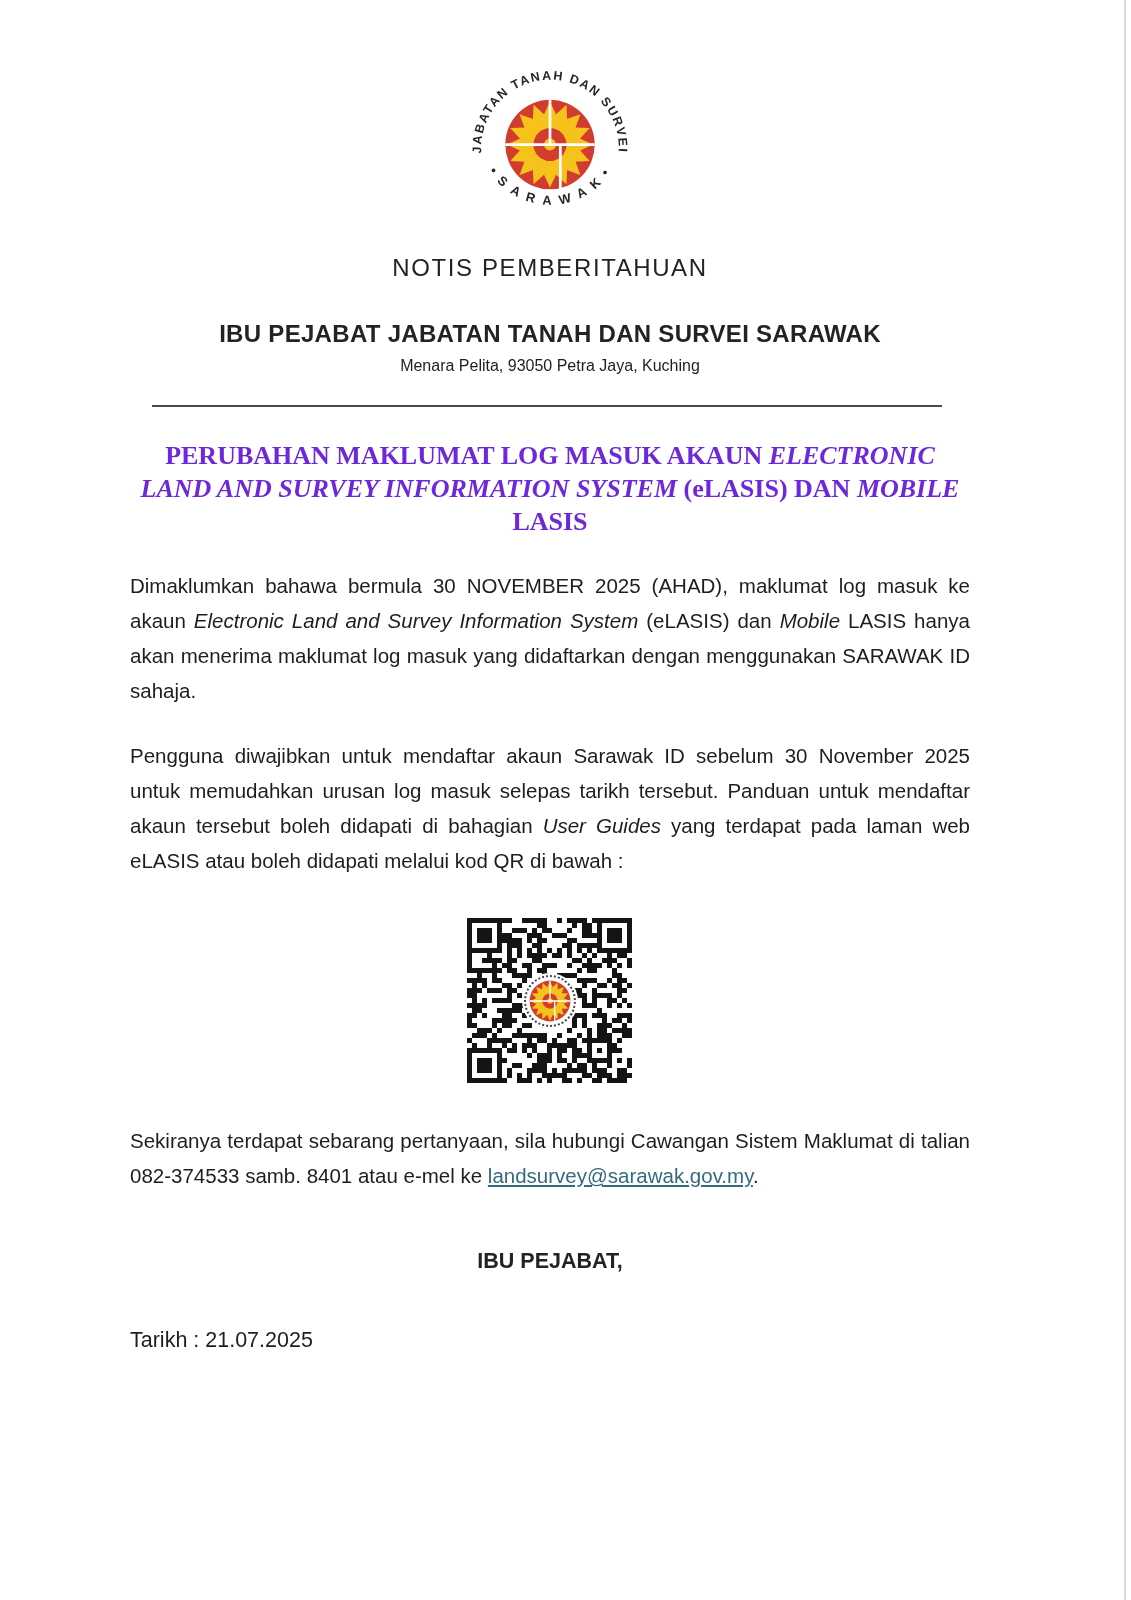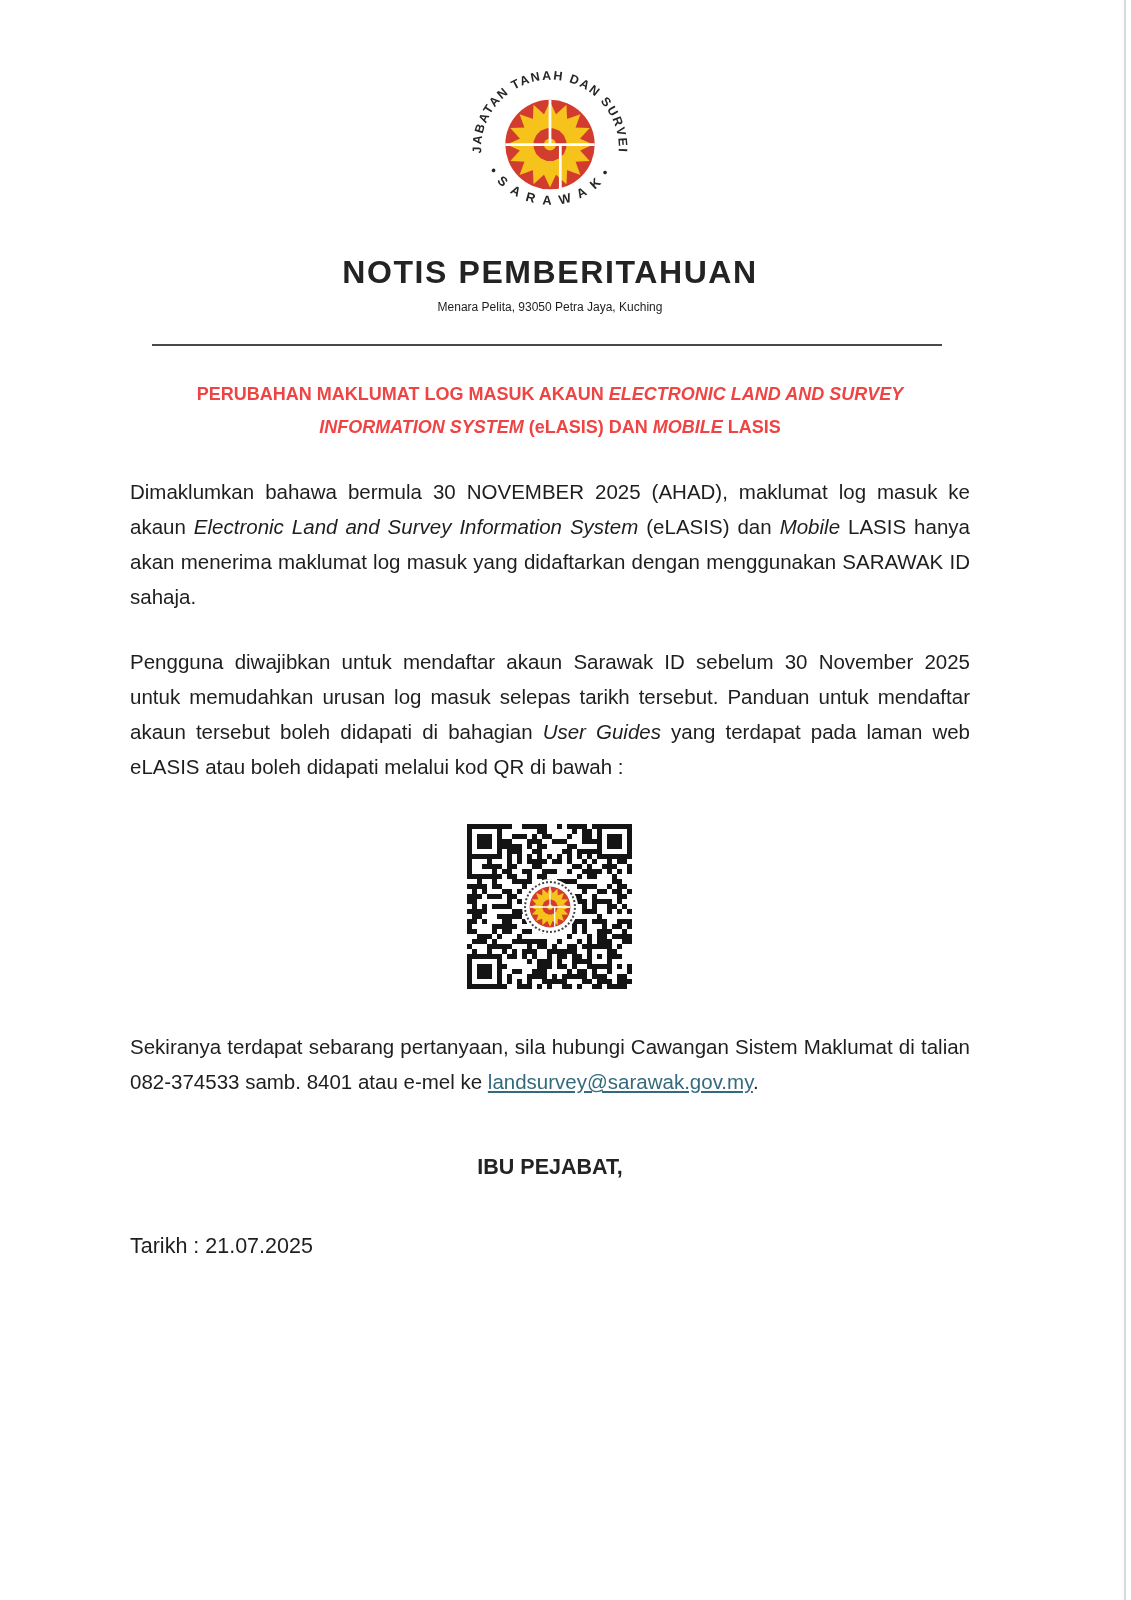--- a/index.html
+++ b/index.html
@@ -23,34 +23,34 @@
     background:#ccd2d0;opacity:.8;
   }
   .content{padding:0 161px 0 130px;}
 
   .logo-row{display:flex;justify-content:center;margin-top:56px;}
   .logo-row svg{display:block;}
   .arc-text{font-family:"Liberation Sans",sans-serif;font-weight:bold;fill:#262626;}
 
   h1.notice-title{
     margin:26px 0 0;text-align:center;
-    font-size:32px;font-weight:bold;letter-spacing:1.6px;color:#232324;
+    font-size:24px;font-weight:normal;letter-spacing:1.6px;color:#232324;
   }
   h2.org-name{
     margin:38px 0 0;text-align:center;
     font-size:24px;font-weight:bold;letter-spacing:.3px;color:#232324;
   }
-  .org-address{margin-top:9px;text-align:center;font-size:12px;}
+  .org-address{margin-top:9px;text-align:center;font-size:16px;}
   hr.header-divider{
     border:none;border-top:2px solid #4a4a4a;
     margin:30px 28px 0 22px;
   }
   h3.subject{
     margin:32px 6px 0;text-align:center;
-    font-size:18px;font-weight:bold;line-height:33px;color:#ef4444;
+    font-size:26px;font-weight:bold;line-height:33px;color:#6d28d9;font-family:Liberation Serif, serif;
   }
   p.body{
     margin:30px 0 0;font-size:20.5px;line-height:35px;
     text-align:justify;
   }
   p.body .b{font-weight:normal;}
   .i{font-style:italic;}
   a.email-link{color:var(--link);text-decoration:underline;cursor:pointer;}
 
   .qr-wrap{
@@ -119,20 +119,21 @@
           <textPath href="#arcTop" startOffset="50%">JABATAN TANAH DAN SURVEI</textPath>
         </text>
         <text class="arc-text" font-size="15" letter-spacing="3" text-anchor="middle">
           <textPath href="#arcBottom" startOffset="50%">• S A R A W A K •</textPath>
         </text>
       </svg>
     </div>
 
     <h1 class="notice-title">NOTIS PEMBERITAHUAN</h1>
 
+    <h2 class="org-name">IBU PEJABAT JABATAN TANAH DAN SURVEI SARAWAK</h2>
     <div class="org-address">Menara Pelita, 93050 Petra Jaya, Kuching</div>
 
     <hr class="header-divider">
 
     <h3 class="subject"><span>PERUBAHAN MAKLUMAT LOG MASUK AKAUN </span><span class="i">ELECTRONIC LAND AND SURVEY INFORMATION SYSTEM</span><span> (eLASIS) DAN </span><span class="i">MOBILE</span><span> LASIS</span></h3>
 
     <p class="body"><span>Dimaklumkan bahawa bermula </span><span class="b">30 NOVEMBER 2025 (AHAD),</span><span> maklumat log masuk ke akaun </span><span class="i">Electronic Land and Survey Information System</span><span> (eLASIS) dan </span><span class="i">Mobile</span><span> LASIS hanya akan menerima maklumat log masuk yang didaftarkan dengan menggunakan SARAWAK ID sahaja.</span></p>
 
 
     <p class="body"><span>Pengguna diwajibkan untuk mendaftar akaun Sarawak ID sebelum 30 November 2025 untuk memudahkan urusan log masuk selepas tarikh tersebut. Panduan untuk mendaftar akaun tersebut boleh didapati di bahagian </span><span class="i">User Guides</span><span> yang terdapat pada laman web eLASIS atau boleh didapati melalui kod QR di bawah :</span></p>

